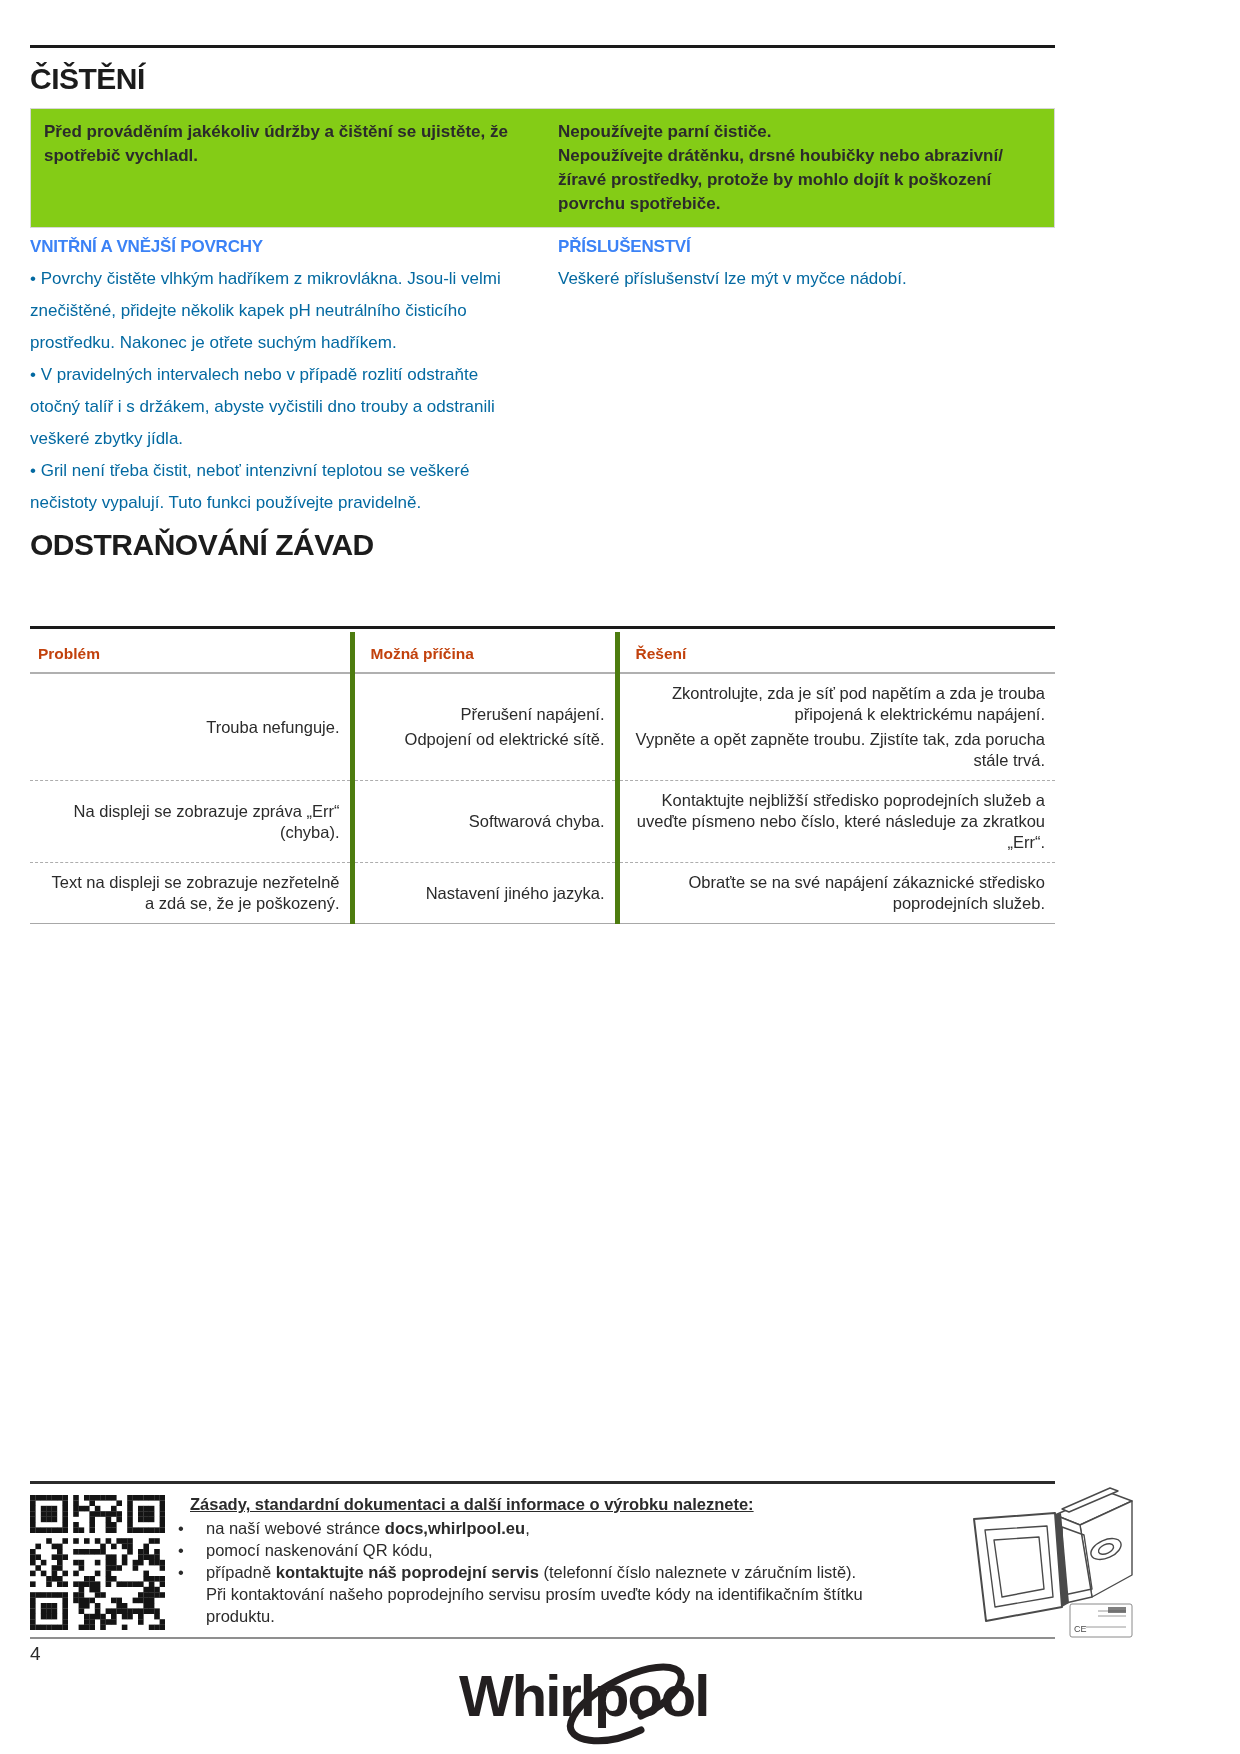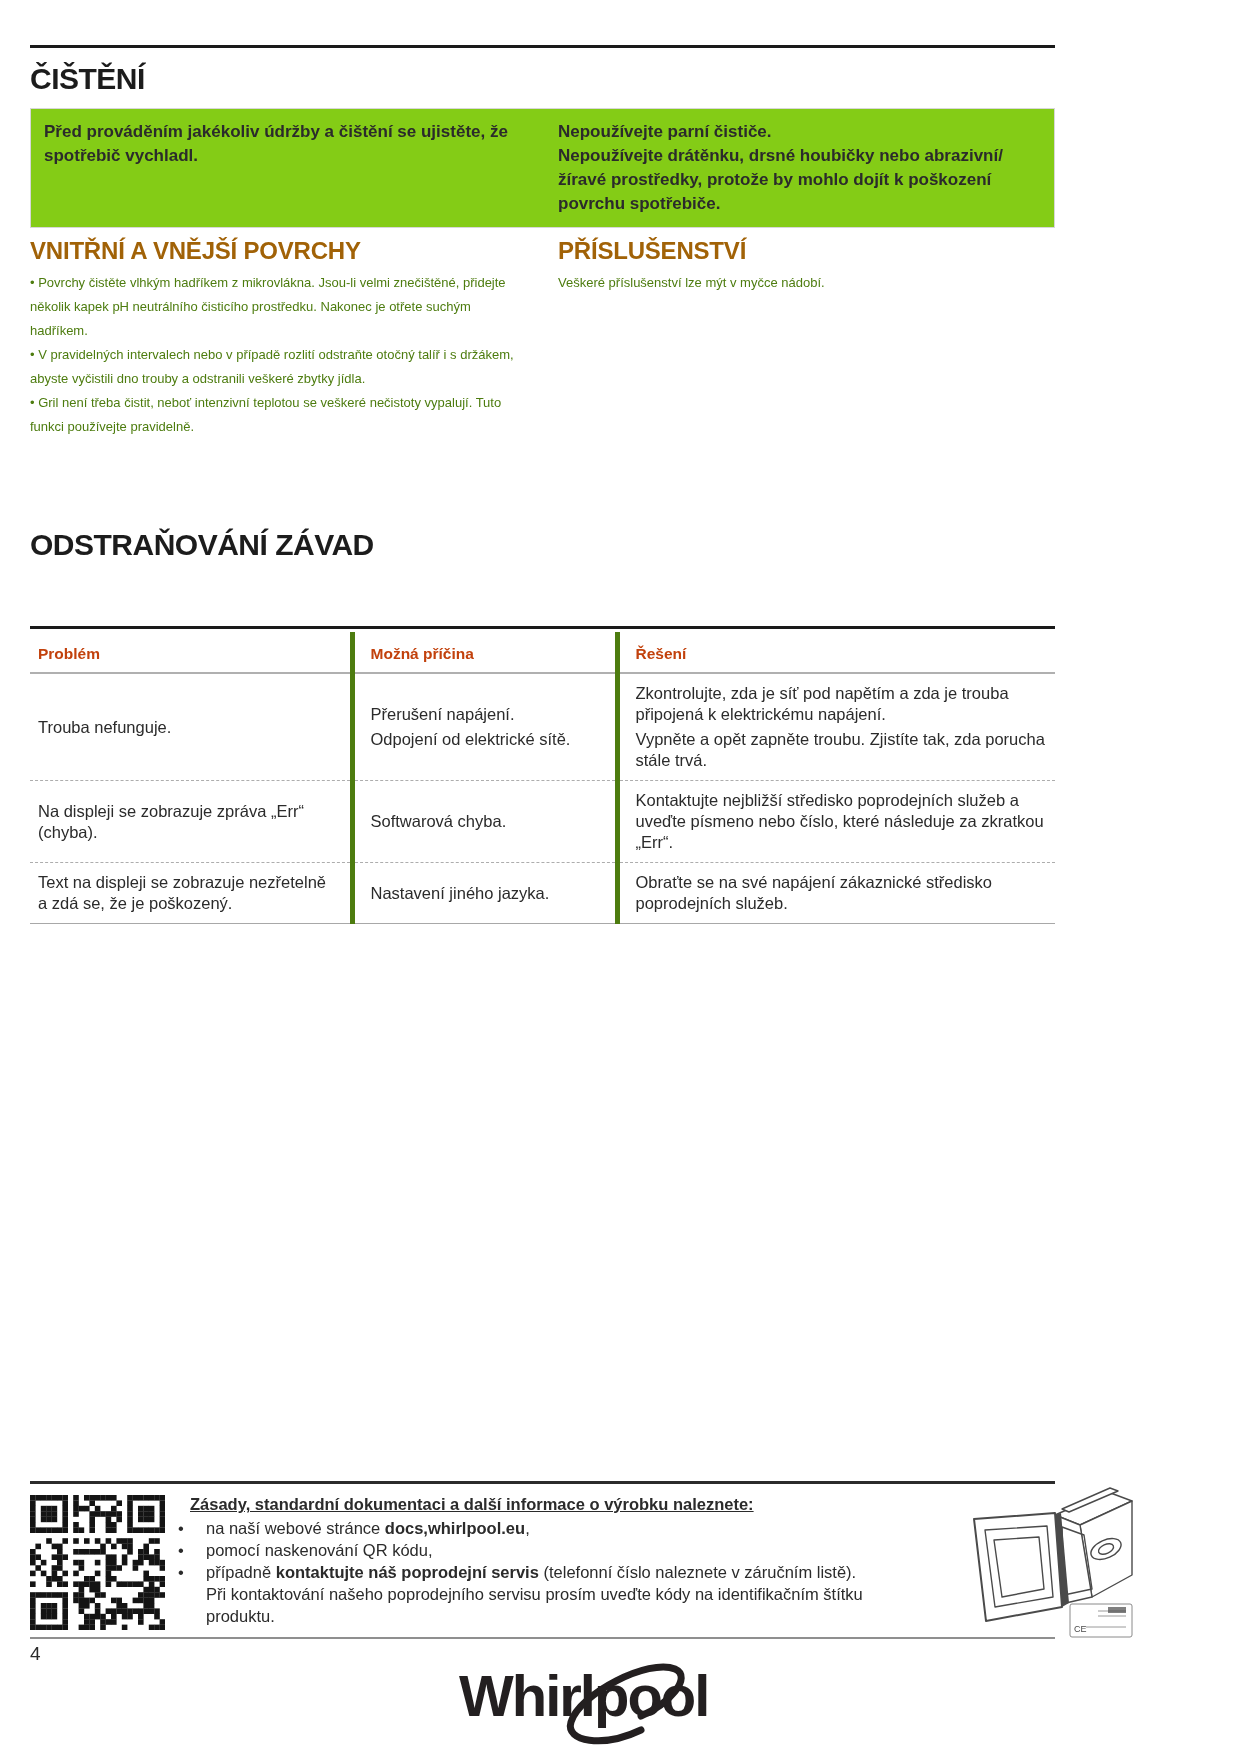--- a/index.html
+++ b/index.html
@@ -14,32 +14,32 @@
 
   .notice-box{position:absolute;left:0;top:108px;width:997px;background:#84cc16;border:1px solid #d7d7d7;padding:11px 13px;display:flex;gap:36px;}
   .notice-col{font-weight:bold;font-size:17px;line-height:24px;color:#2b2b2b;}
   .notice-left{width:478px;flex:none;}
   .notice-right{flex:1;}
   .notice-right p{margin:0;}
 
   .twocol{position:absolute;top:237px;left:0;width:1025px;}
   .col-left{position:absolute;left:0;top:0;width:492px;}
   .col-right{position:absolute;left:528px;top:0;width:497px;}
-  .h-section{margin:0 0 6px 0;font-size:24px;font-weight:bold;color:#a16207;letter-spacing:-0.2px;}
-  .bodytext, .bullet-par{font-size:13px;line-height:24px;color:#4d7c0f;margin:0;}
+  .h-section{margin:0 0 6px 0;font-size:17px;font-weight:bold;color:#3b82f6;letter-spacing:-0.2px;}
+  .bodytext, .bullet-par{font-size:17px;line-height:32px;color:#0369a1;margin:0;}
   .bullet-par{margin:0;}
 
   table.ts{position:absolute;left:0;top:632px;width:1025px;border-collapse:collapse;table-layout:fixed;}
   table.ts col.c1{width:322px;} table.ts col.c2{width:265px;} table.ts col.c3{width:438px;}
   table.ts th{font-size:15.5px;font-weight:bold;text-align:left;color:#c2410c;padding:13px 10px 9px 8px;border-bottom:2px solid #b0b0b0;}
   table.ts th+th, table.ts td+td{border-left:5px solid #4d7c0f;padding-left:16px;}
   table.ts td{font-size:16.5px;line-height:21px;color:#2b2b2b;vertical-align:middle;padding:9px 10px 9px 8px;}
   table.ts tbody tr{border-bottom:1px dashed #adadad;}
   table.ts tbody tr:last-child{border-bottom:1.5px solid #a8a8a8;}
-  .cell-par{margin:0 0 4px 0;}
+  .cell-par{margin:0 0 4px 0;text-align:right;}
   .cell-par:last-child{margin-bottom:0;}
 
   .footer-rule-top{position:absolute;left:0;top:1481px;width:1025px;height:2.5px;background:#2b2b2b;}
   .footer-rule-bottom{position:absolute;left:0;top:1637px;width:1025px;height:2px;background:#8f8f8f;}
   .qr{position:absolute;left:0;top:1495px;width:135px;height:135px;}
   .footer-text{position:absolute;left:148px;top:1493px;width:690px;font-size:16.5px;line-height:22px;color:#2b2b2b;}
   .footer-title{font-weight:bold;margin:0 0 2px 12px;text-decoration:underline;}
   .fb-row{display:flex;}
   .fb-marker{width:28px;flex:none;}
   .fb-text{flex:1;}

